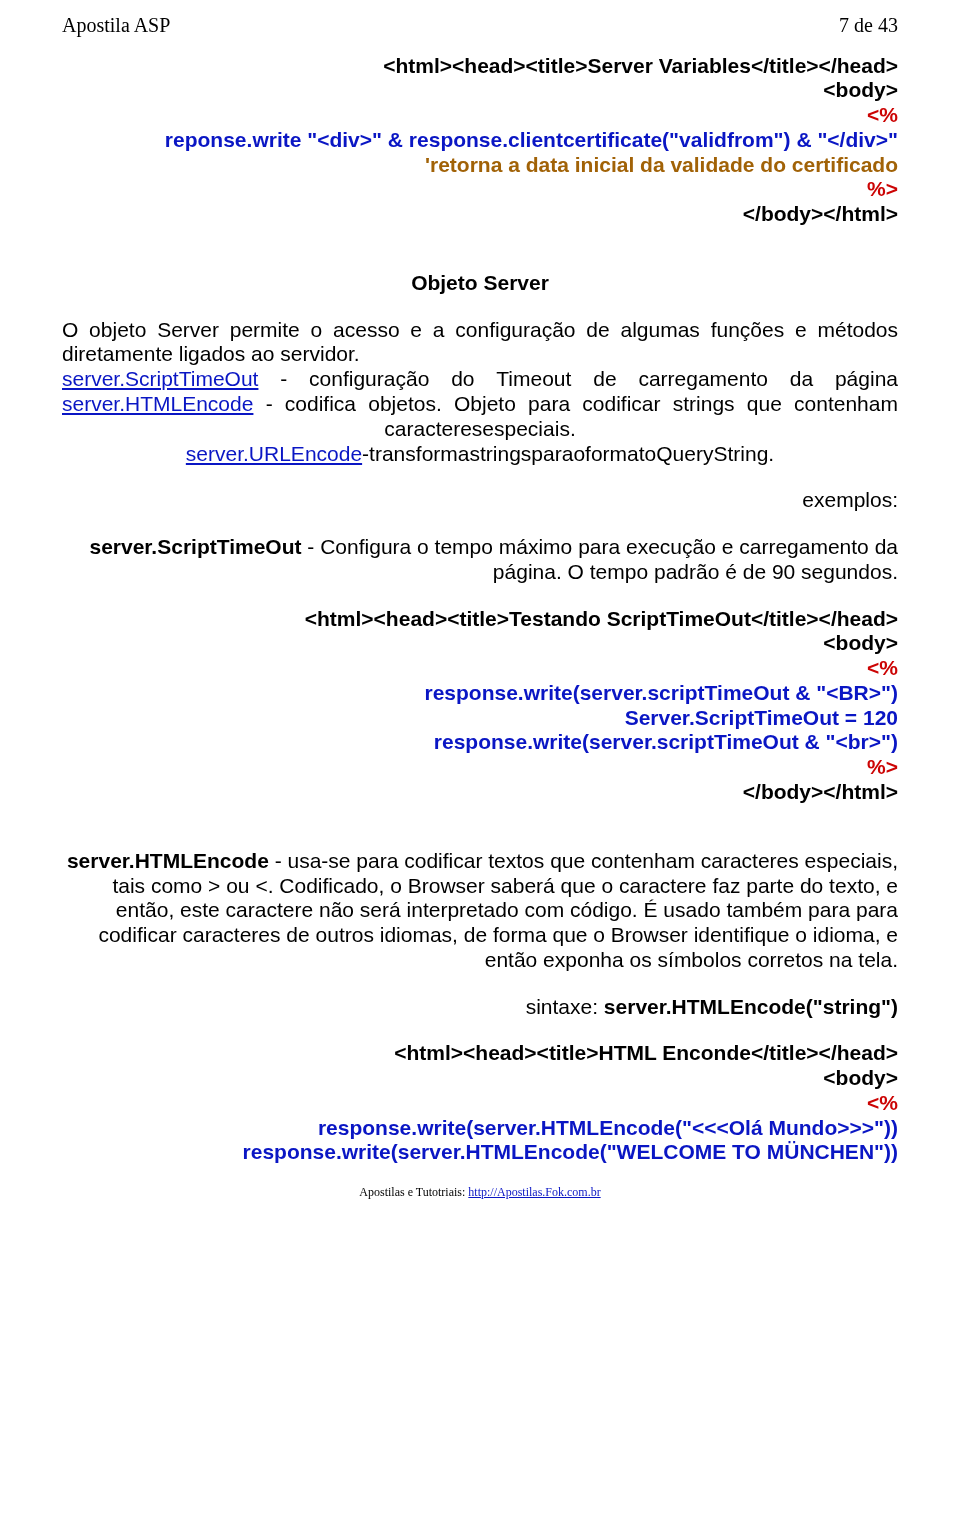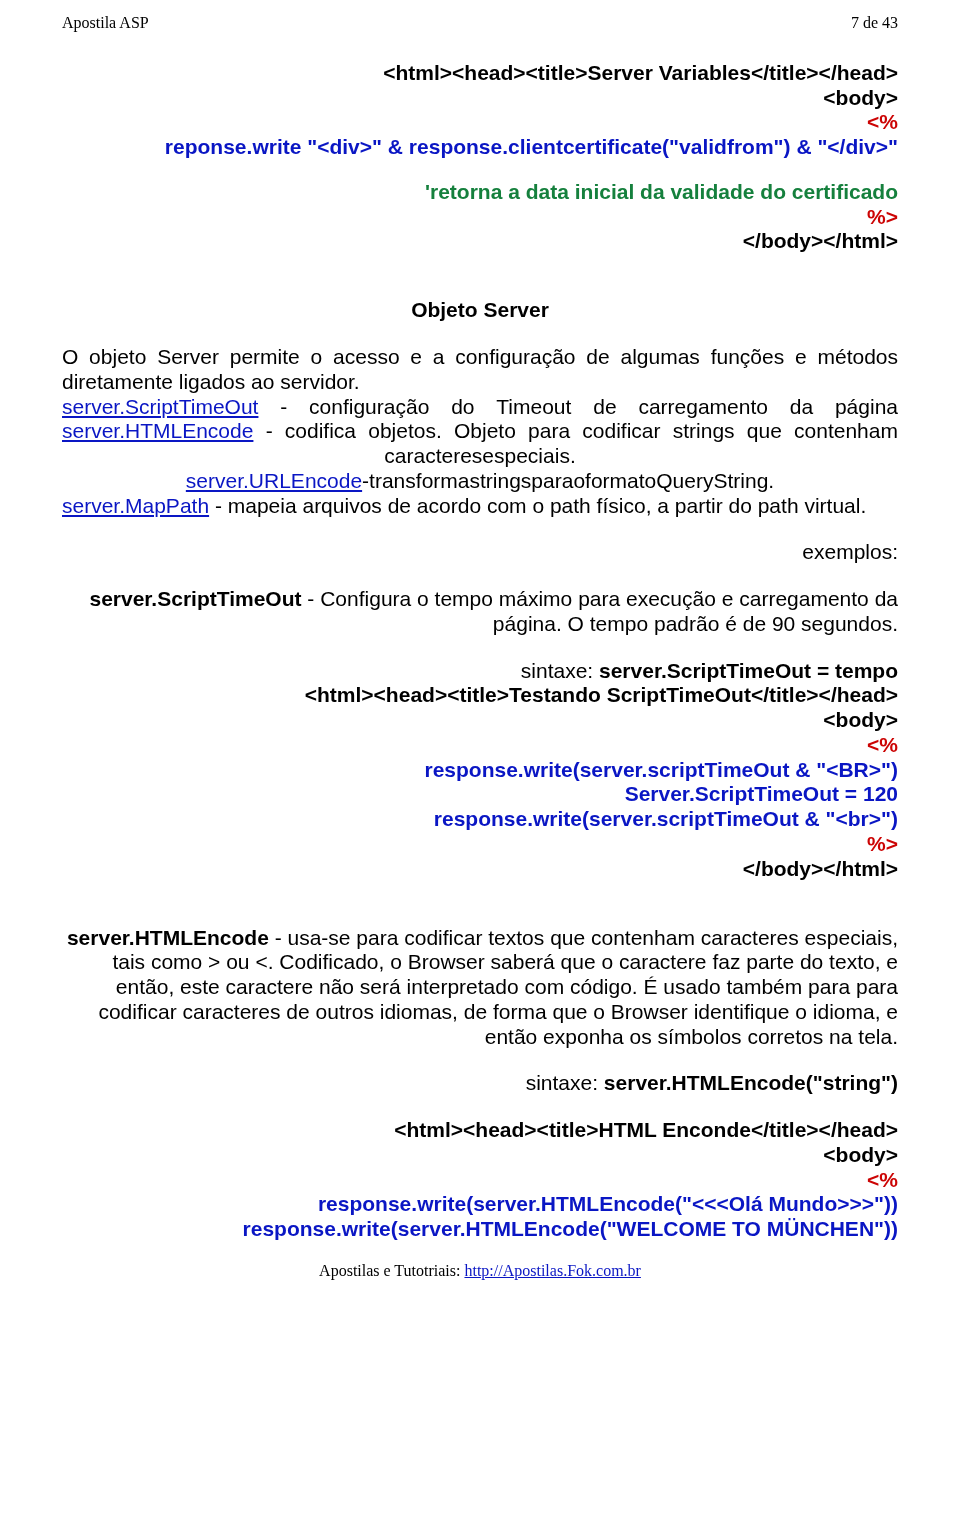--- a/index.html
+++ b/index.html
@@ -14,41 +14,41 @@
     color: #000;
     line-height: 1.18;
   }
   .page {
     box-sizing: border-box;
     padding: 14px 62px 0 62px;
   }
   .hdr {
     display: flex;
     justify-content: space-between;
-    font-size: 16px;
-    margin-bottom: 28px;
+    font-size: 20px;
+    margin-bottom: 16px;
   }
   p { margin: 0; text-align: right; }
   .bold { font-weight: bold; }
   .blue { color: #0a16c4; }
-  .green { color: #15803d; margin-top: 20px; }
+  .green { color: #a16207; }
   .red  { color: #cc0404; }
   .link {
     color: #0a16c4;
     text-decoration: underline;
   }
   .center { text-align: center; }
   .gap-med { height: 22px; }
   .gap-lg  { height: 44px; }
   .sans { font-family: Arial, Helvetica, sans-serif; }
   .just { text-align: justify; }
   .footer {
     margin-top: 20px;
     text-align: center;
-    font-size: 16px;
+    font-size: 12px;
   }
 </style>
 </head>
 <body>
 
 <div class="page">
 
   <div class="hdr">
     <span>Apostila ASP</span>
     <span>7 de 43</span>
@@ -106,39 +106,33 @@
       <span><a class="link">server.URLEncode</a></span>
       <span>-</span>
       <span>transforma</span>
       <span>strings</span>
       <span>para</span>
       <span>o</span>
       <span>formato</span>
       <span>QueryString.</span>
     </div>
 
-    <div>
-      <a class="link">server.MapPath</a><span> - mapeia arquivos de acordo com o path físico, a partir do path virtual.</span>
-    </div>
 
   </div>
 
   <div class="gap-med"></div>
   <p class="sans">exemplos:</p>
   <div class="gap-med"></div>
 
   <p class="sans">
     <span class="bold">server.ScriptTimeOut</span><span> - Configura o tempo máximo para execução e carregamento da página. O tempo padrão é de 90 segundos.</span>
   </p>
 
   <div class="gap-med"></div>
 
-  <p class="sans">
-    <span>sintaxe: </span><span class="bold">server.ScriptTimeOut = tempo</span>
-  </p>
   <p class="bold sans">&lt;html&gt;&lt;head&gt;&lt;title&gt;Testando ScriptTimeOut&lt;/title&gt;&lt;/head&gt;</p>
   <p class="bold sans">&lt;body&gt;</p>
   <p class="bold sans red">&lt;%</p>
   <p class="bold sans blue">response.write(server.scriptTimeOut &amp; "&lt;BR&gt;")</p>
   <p class="bold sans blue">Server.ScriptTimeOut = 120</p>
   <p class="bold sans blue">response.write(server.scriptTimeOut &amp; "&lt;br&gt;")</p>
   <p class="bold sans red">%&gt;</p>
   <p class="bold sans">&lt;/body&gt;&lt;/html&gt;</p>
 
   <div class="gap-lg"></div>

